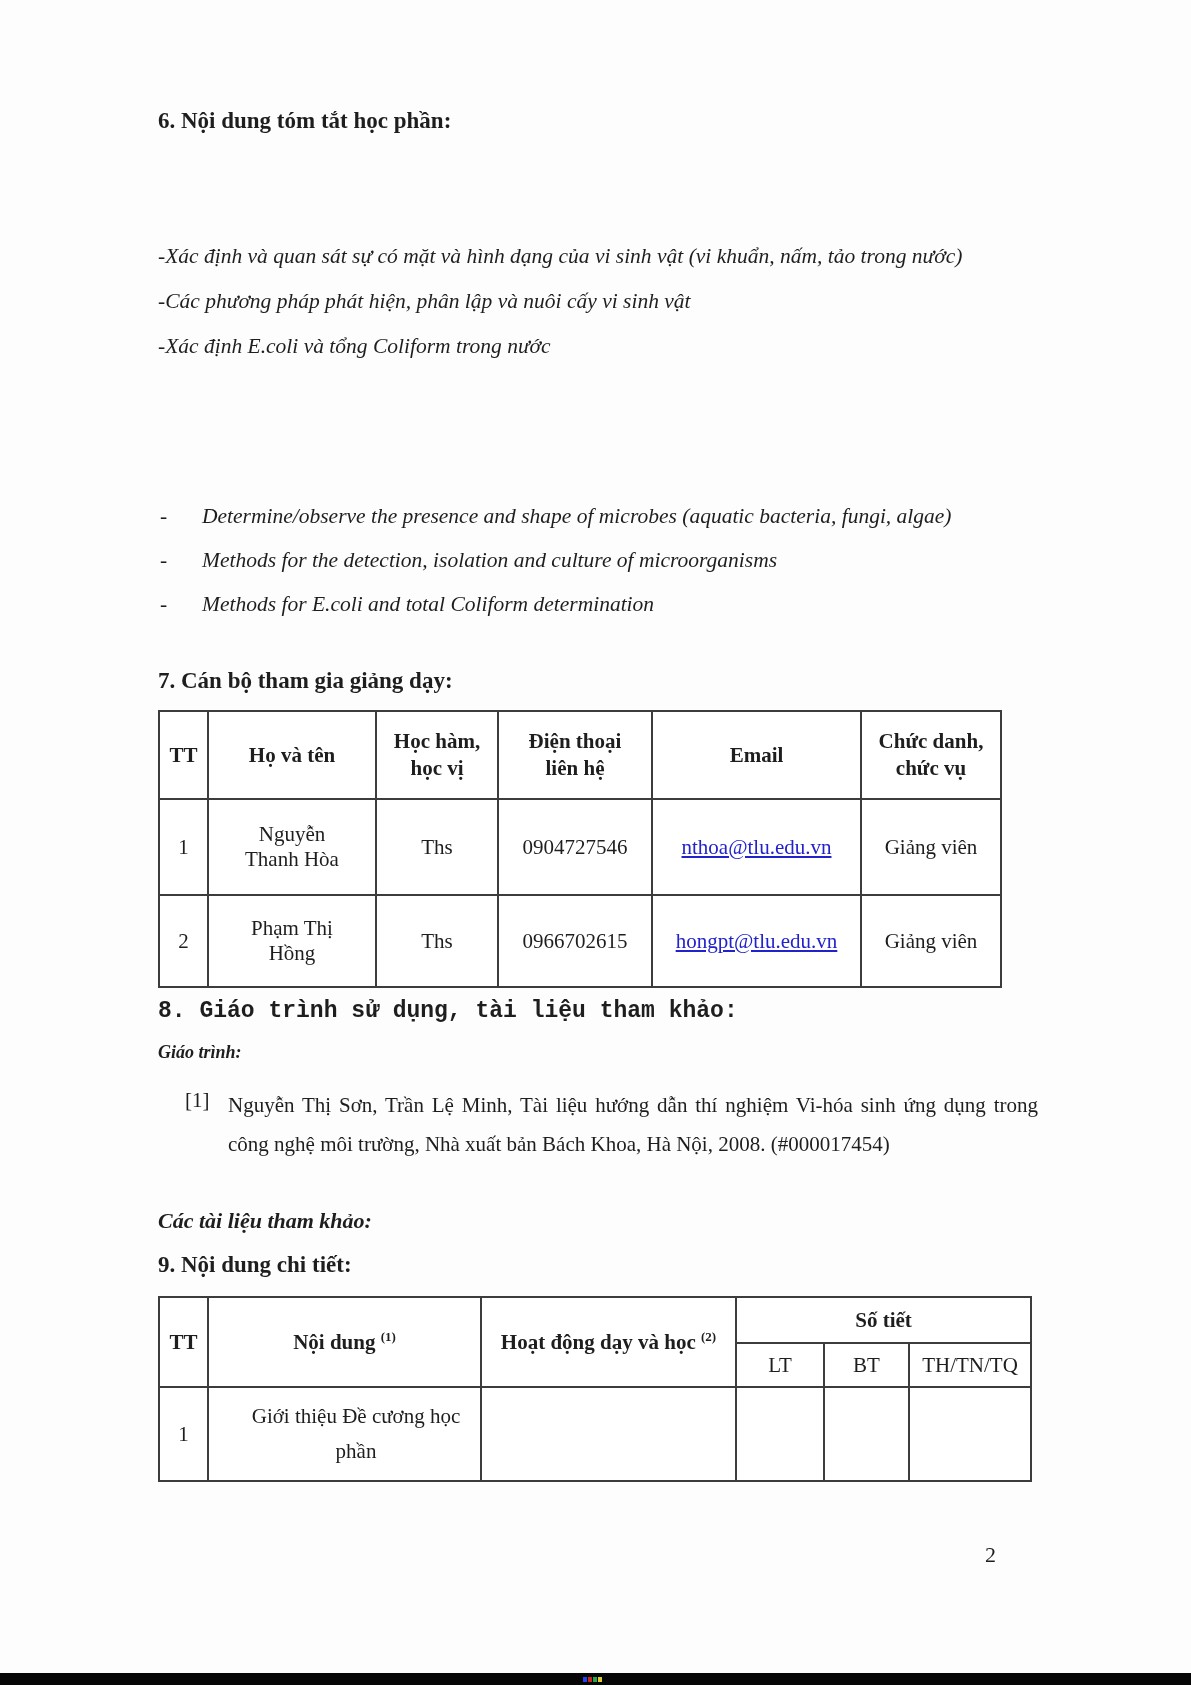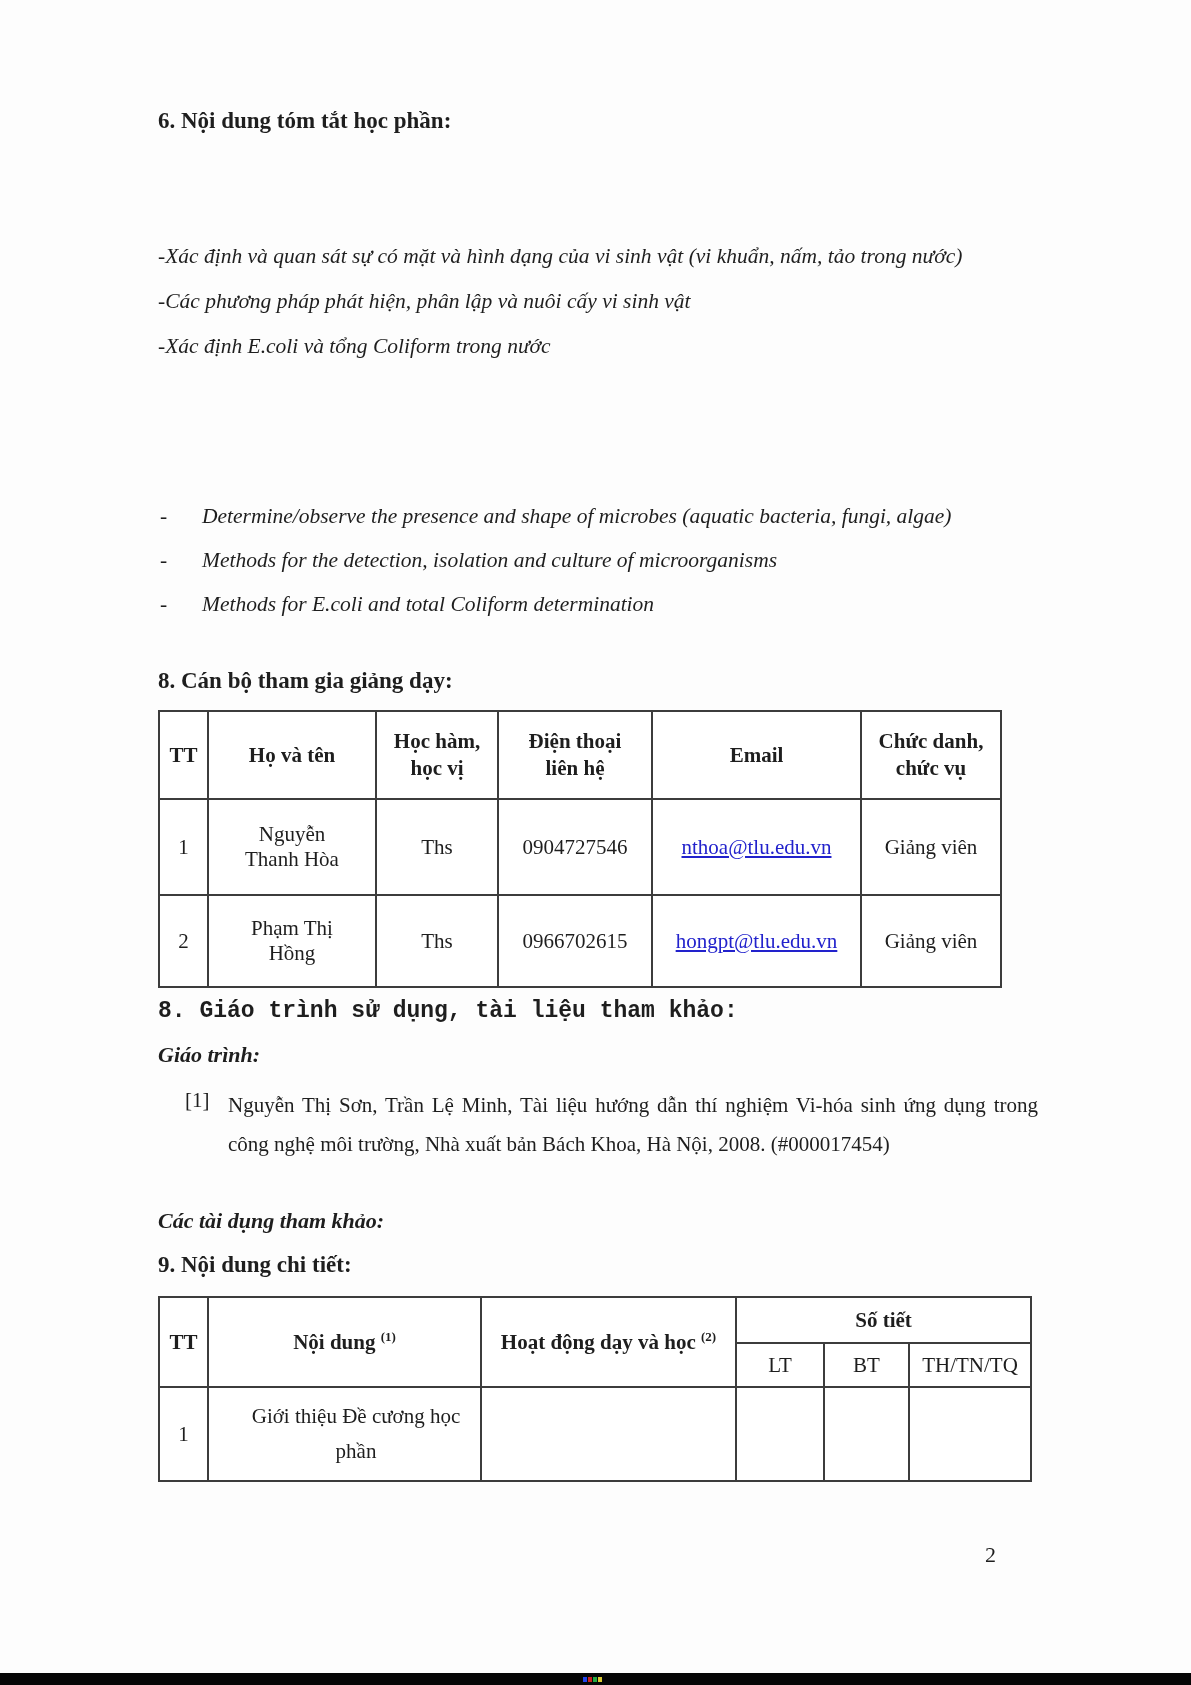--- a/index.html
+++ b/index.html
@@ -69,21 +69,21 @@
     <li>
       <span class="dash">-</span>
       <span>Methods for the detection, isolation and culture of microorganisms</span>
     </li>
     <li>
       <span class="dash">-</span>
       <span>Methods for E.coli and total Coliform determination</span>
     </li>
   </ul>
 
-  <div class="abs heading" style="left:158px;top:666px;width:882px;">8. Cán bộ tham gia giảng dạy:</div>
+  <div class="abs heading" style="left:158px;top:666px;width:882px;">7. Cán bộ tham gia giảng dạy:</div>
 
   <table class="doc-table" style="left:158px;top:710px;width:842px;">
     <colgroup>
       <col style="width:49px">
         <col style="width:168px">
         <col style="width:122px">
       <col style="width:154px">
         <col style="width:209px">
         <col style="width:140px">
     </colgroup>
@@ -119,26 +119,26 @@
       <td>
         <a class="email" href="#">hongpt@tlu.edu.vn</a>
       </td>
       <td>Giảng viên</td>
     </tr>
   </tbody>
     </table>
 
   <div class="abs heading" style="left:158px;top:996px;width:882px;font-family:Liberation Mono, monospace;">8. Giáo trình sử dụng, tài liệu tham khảo:</div>
 
-  <div class="abs boldital" style="left:158px;top:1042px;font-size:22px;">Giáo trình:</div>
+  <div class="abs boldital" style="left:158px;top:1042px;font-size:18px;">Giáo trình:</div>
 
   <div class="abs ref-num" style="left:185px;top:1088px;">[1]</div>
   <div class="abs ref-text" style="left:228px;top:1086px;width:810px;">Nguyễn Thị Sơn, Trần Lệ Minh, Tài liệu hướng dẫn thí nghiệm Vi-hóa sinh ứng dụng trong công nghệ môi trường, Nhà xuất bản Bách Khoa, Hà Nội, 2008. (#000017454)</div>
 
-  <div class="abs boldital" style="left:158px;top:1208px;font-size:22px;">Các tài dụng tham khảo:</div>
+  <div class="abs boldital" style="left:158px;top:1208px;font-size:22px;">Các tài liệu tham khảo:</div>
 
   <div class="abs heading" style="left:158px;top:1250px;width:882px;">9. Nội dung chi tiết:</div>
 
   <table class="doc-table" style="left:158px;top:1296px;width:872px;">
     <colgroup>
       <col style="width:49px">
         <col style="width:273px">
         <col style="width:255px">
       <col style="width:88px">
         <col style="width:85px">

